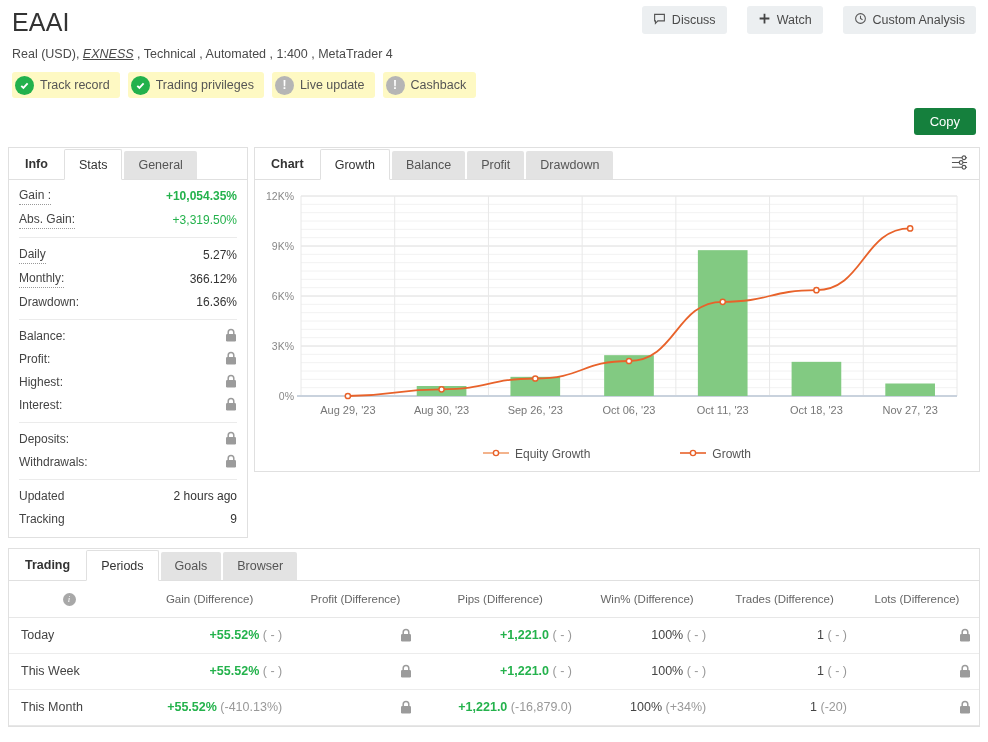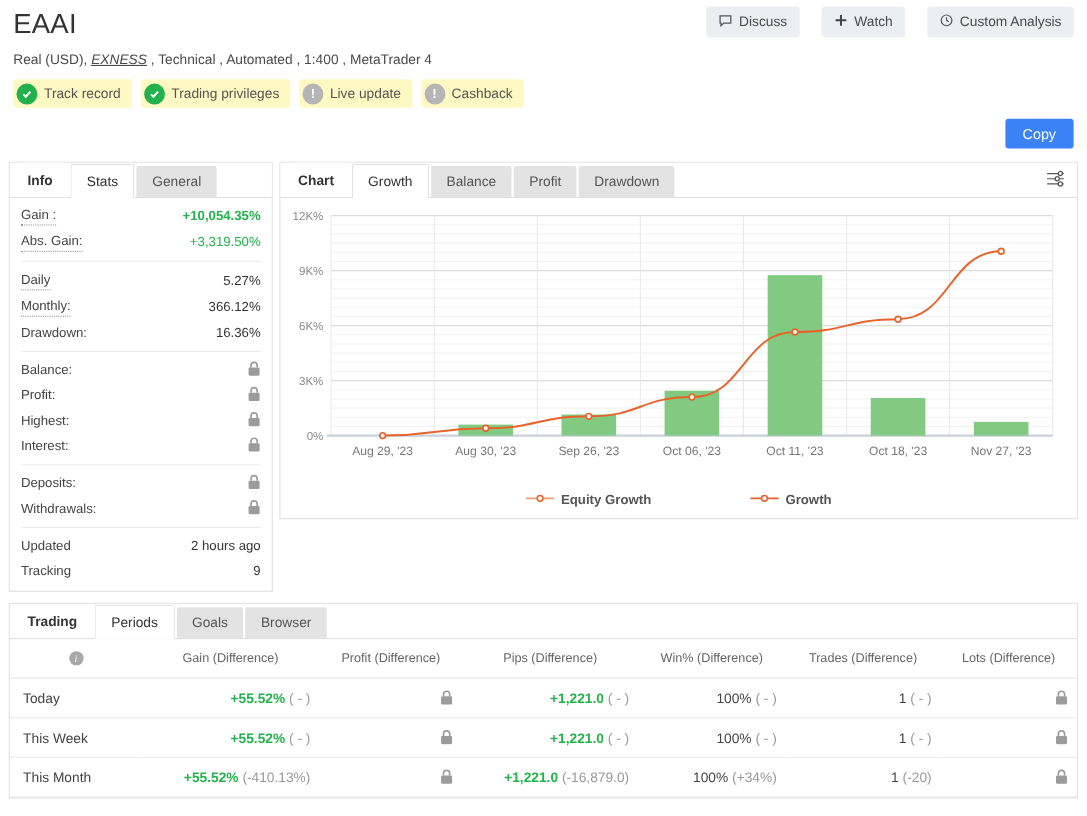--- a/index.html
+++ b/index.html
@@ -44,21 +44,21 @@
   }
   .tbtn {
     background: #eceff1; border: none; border-radius: 3px;
     height: 28px; padding: 0 11px; font-size: 12.5px; color: #4a4a4a;
     display: flex; align-items: center; gap: 6px; cursor: pointer;
     font-family: inherit;
   }
   .tbtn svg { width: 13px; height: 13px; }
   .copy-row { display: flex; justify-content: flex-end; margin-top: 10px; padding-right: 4px;}
   .copy-btn {
-    background: #3b82f6; color: #fff; border: none; border-radius: 3px;
+    background: #15803d; color: #fff; border: none; border-radius: 3px;
     height: 27px; padding: 0 16px; font-size: 13px; cursor: pointer;
     font-family: inherit;
   }
 
   
   .row-main { display: flex; gap: 6px; margin-top: 12px; align-items: flex-start; }
   .panel { background: #fff; border: 1px solid #e0e0e0; }
   .panel-left { width: 240px; }
   .panel-right { flex: 1; }
 
@@ -90,21 +90,21 @@
   .ival.greenlite { color: #24b24c; }
   .isep { border-top: 1px solid #ebebeb; margin: 5px 0; }
   .lock { display: inline-block; }
   .lock svg { width: 12px; height: 14px; vertical-align: -2px; }
   .muted { color: #8a8a8a; margin-right: 4px; }
 
   
   .chart-wrap { padding: 8px 10px 4px 6px; }
   .legend {
     display: flex; justify-content: center; gap: 90px;
-    font-size: 12px; color: #555; padding: 4px 0 10px 0; font-weight: bold;
+    font-size: 12px; color: #555; padding: 4px 0 10px 0;
   }
   .legend-item { display: flex; align-items: center; gap: 6px; cursor: pointer; }
   .legend-mark svg { width: 26px; height: 10px; }
 
   
   .panel-bottom { margin-top: 10px; }
   table.periods { width: 100%; border-collapse: collapse; }
   table.periods th {
     font-size: 11.5px; font-weight: normal; color: #666;
     padding: 11px 8px; text-align: center; border-bottom: 1px solid #e7e7e7;

